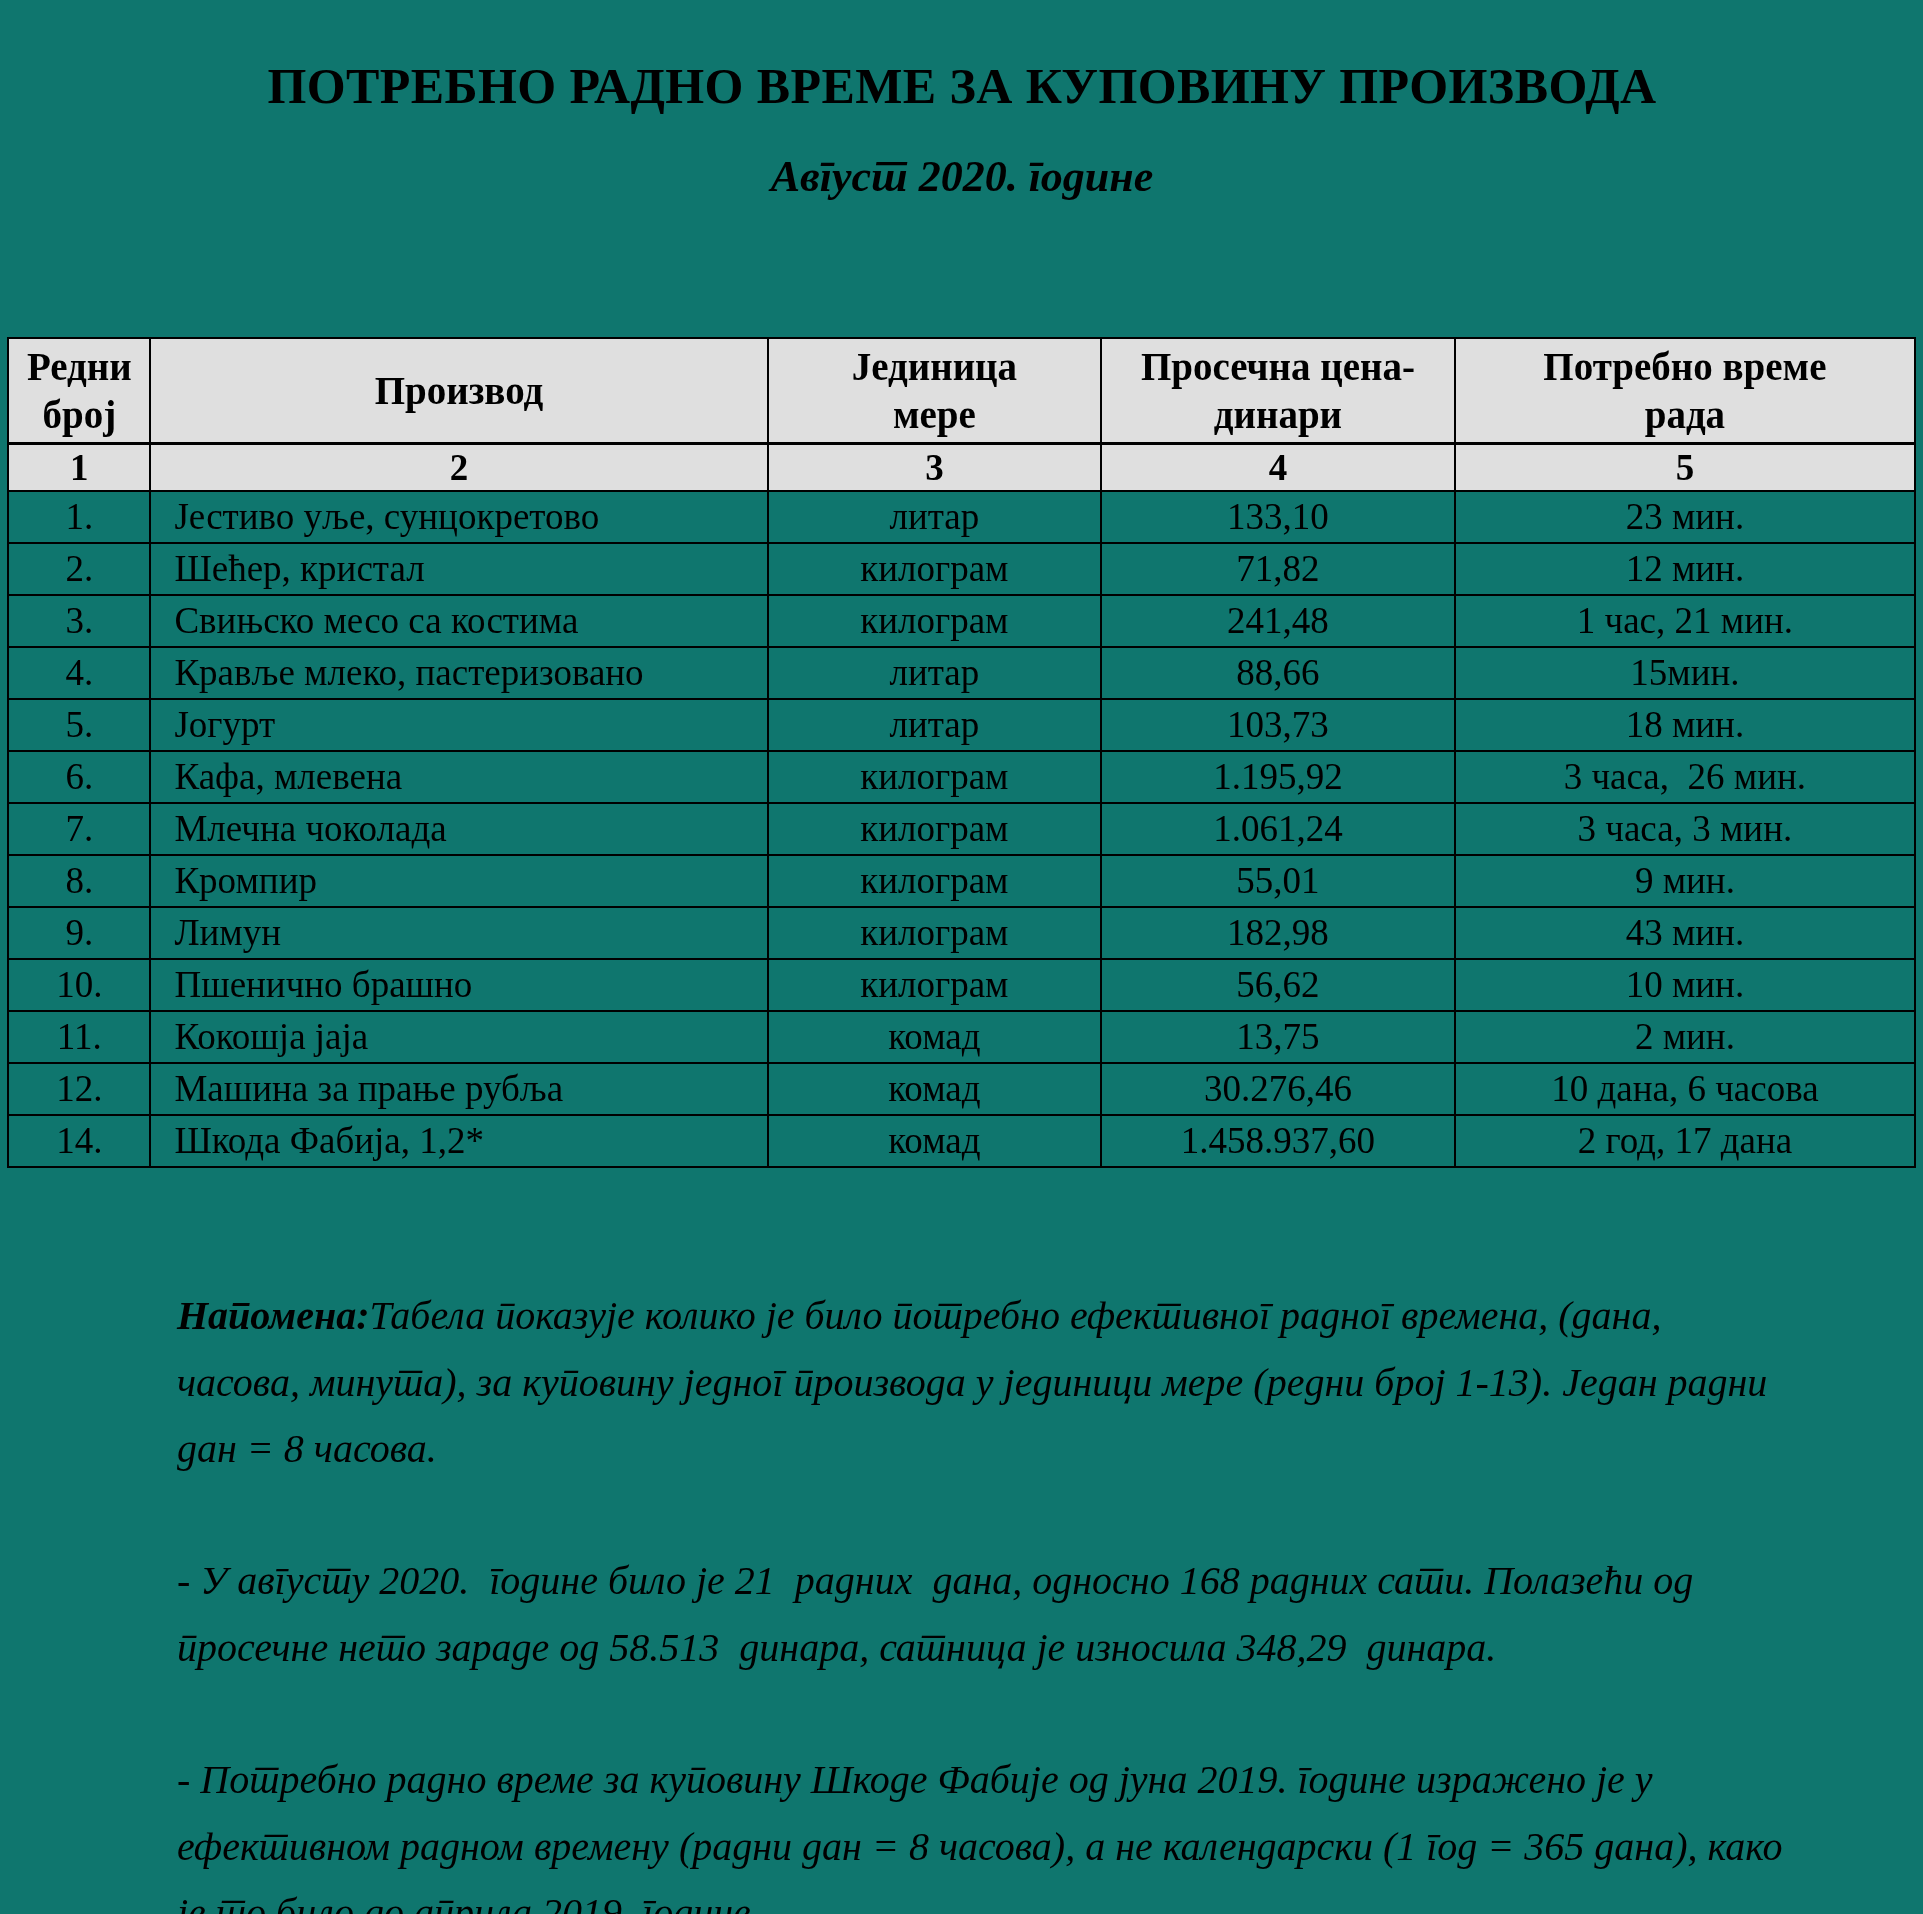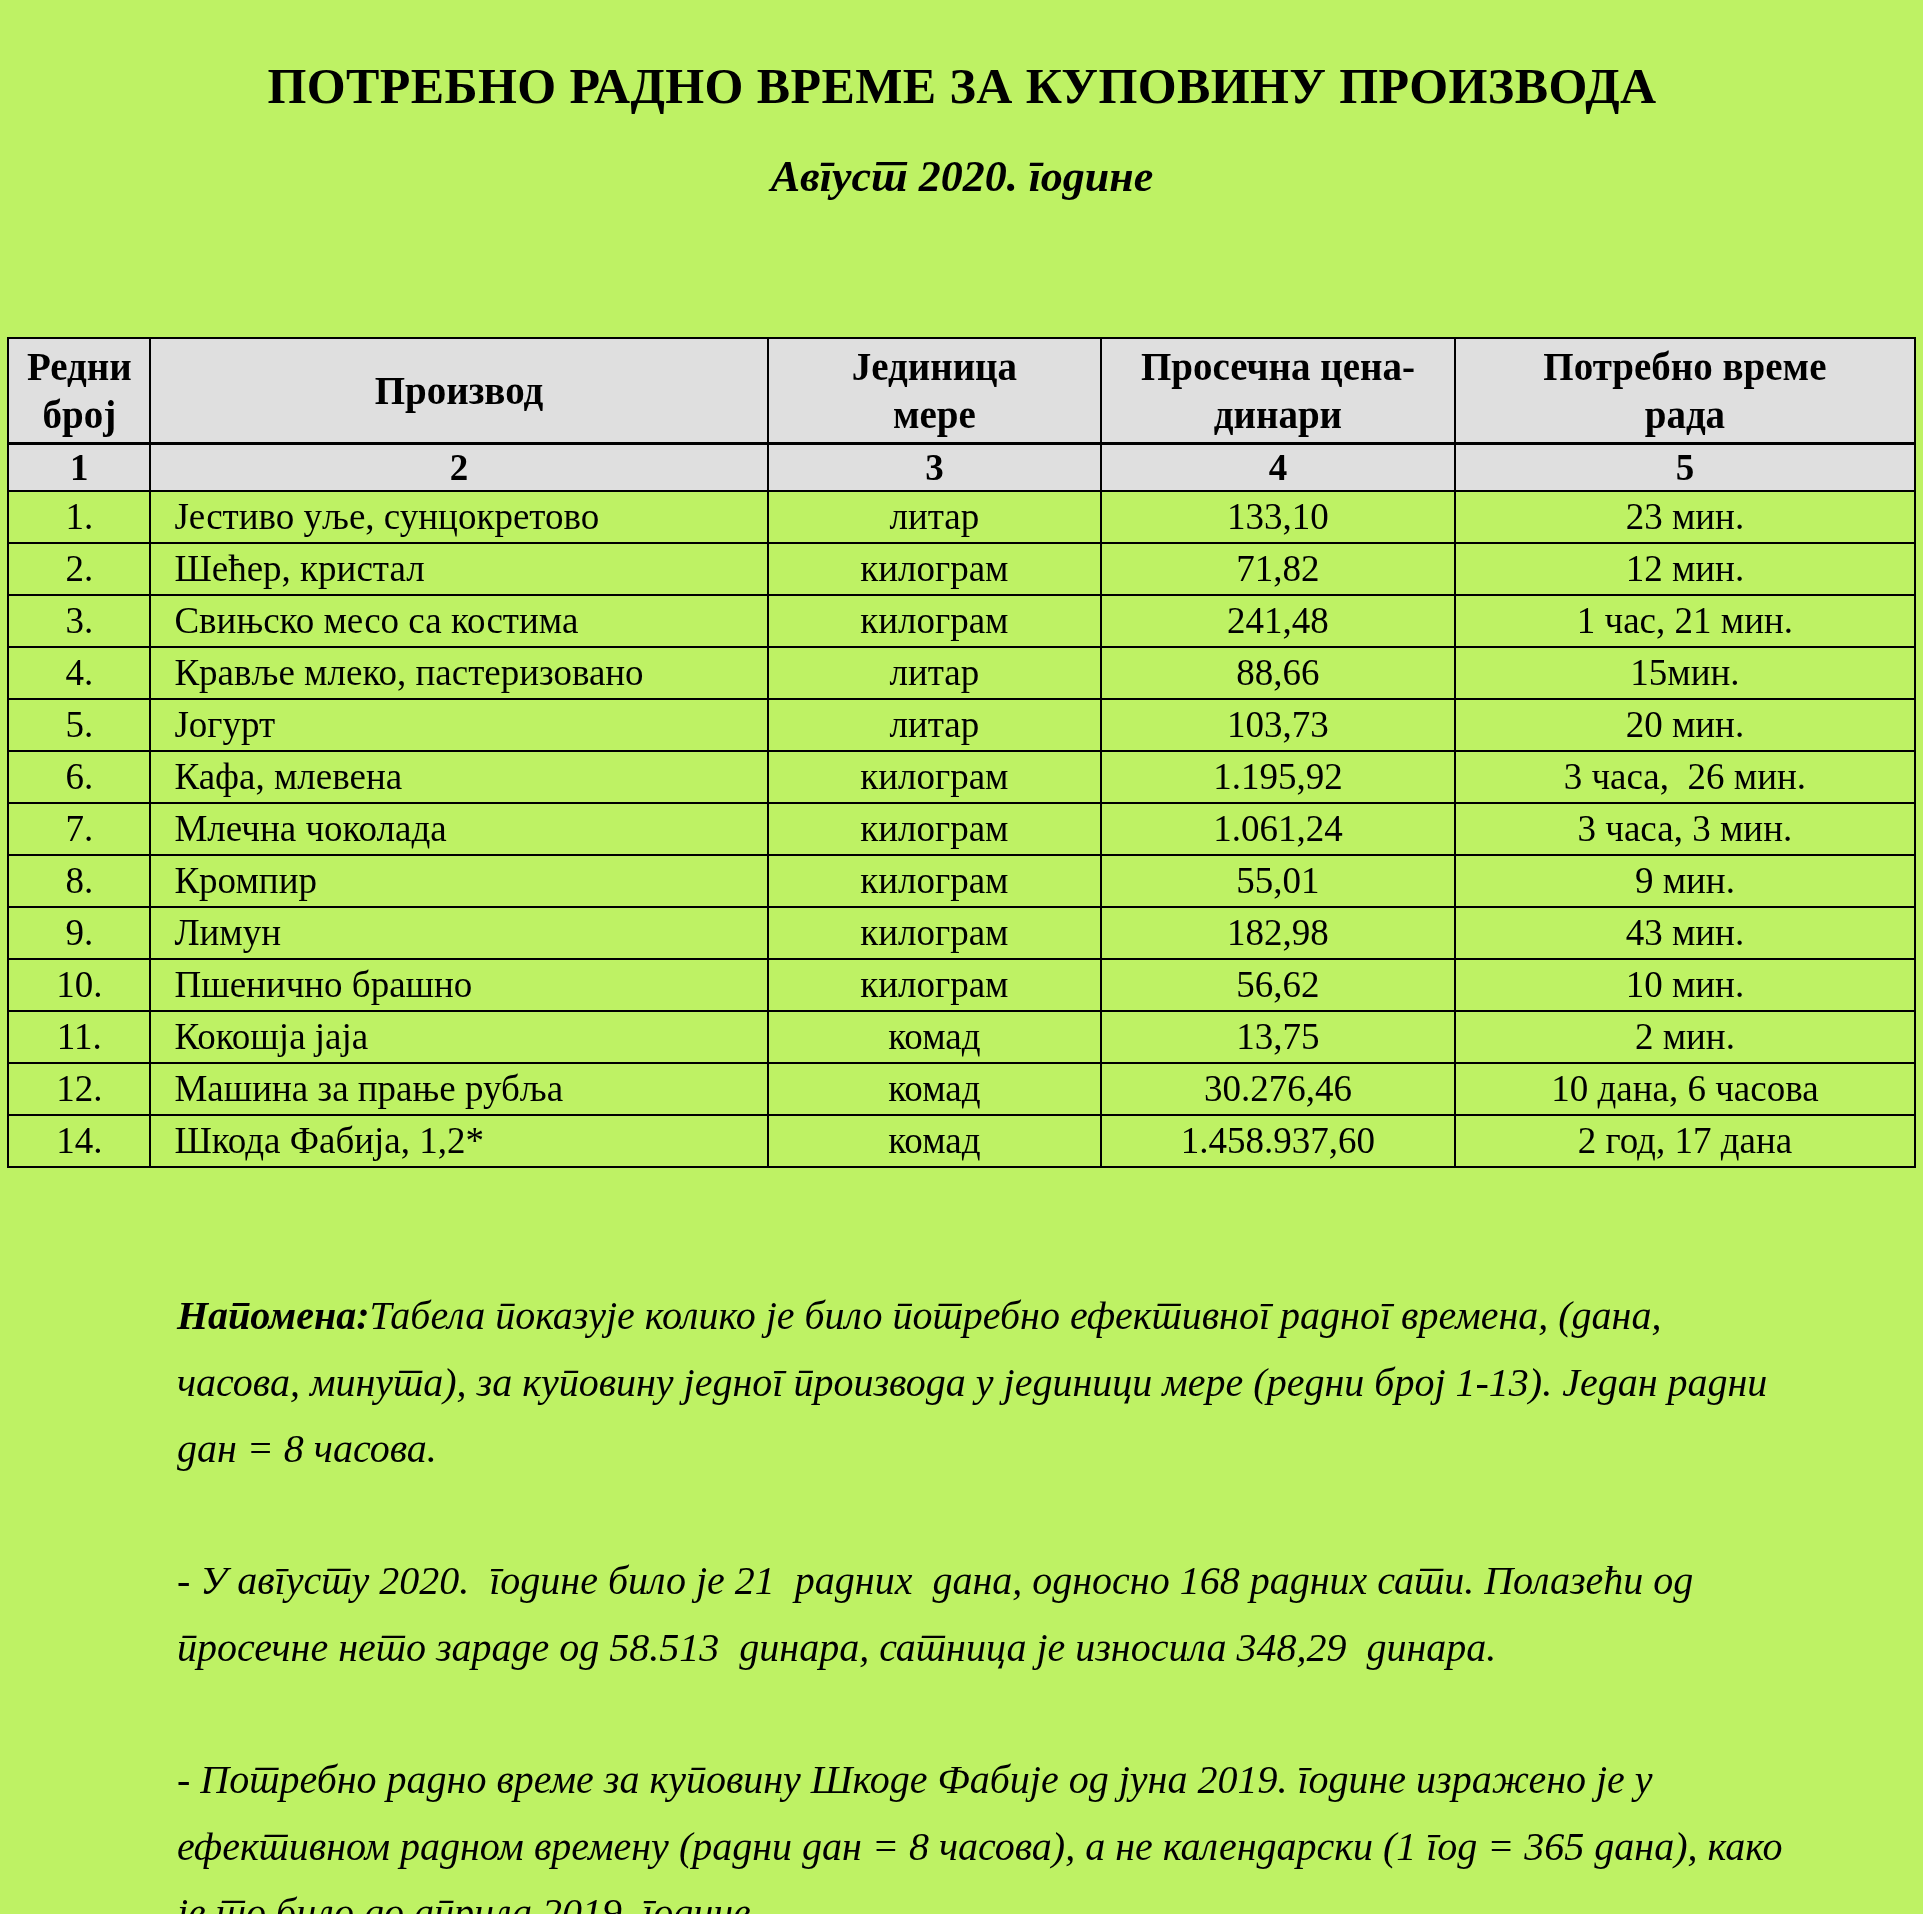--- a/index.html
+++ b/index.html
@@ -6,21 +6,21 @@
     margin: 0;
     padding: 0;
     background: #ffffff;
     color: #000000;
     font-family: "Liberation Serif", "DejaVu Serif", serif;
   }
   .page {
     position: relative;
     width: 1924px;
     height: 1915px;
-    background: #bef264;
+    background: #0f766e;
     overflow: hidden;
     box-sizing: border-box;
     padding-top: 59px;
   }
   .doc-title {
     margin: 0;
     text-align: center;
     font-size: 50px;
     font-weight: bold;
     line-height: 1.1;
@@ -163,21 +163,21 @@
     <td class="cell-unit">литар</td>
     <td class="cell-price">88,66</td>
     <td class="cell-time">15мин.</td>
   </tr>
 
   <tr class="data-row">
     <td class="cell-ordinal">5.</td>
     <td class="cell-product">Јогурт</td>
     <td class="cell-unit">литар</td>
     <td class="cell-price">103,73</td>
-    <td class="cell-time">20 мин.</td>
+    <td class="cell-time">18 мин.</td>
   </tr>
 
   <tr class="data-row">
     <td class="cell-ordinal">6.</td>
     <td class="cell-product">Кафа, млевена</td>
     <td class="cell-unit">килограм</td>
     <td class="cell-price">1.195,92</td>
     <td class="cell-time">3 часа,  26 мин.</td>
   </tr>
 

